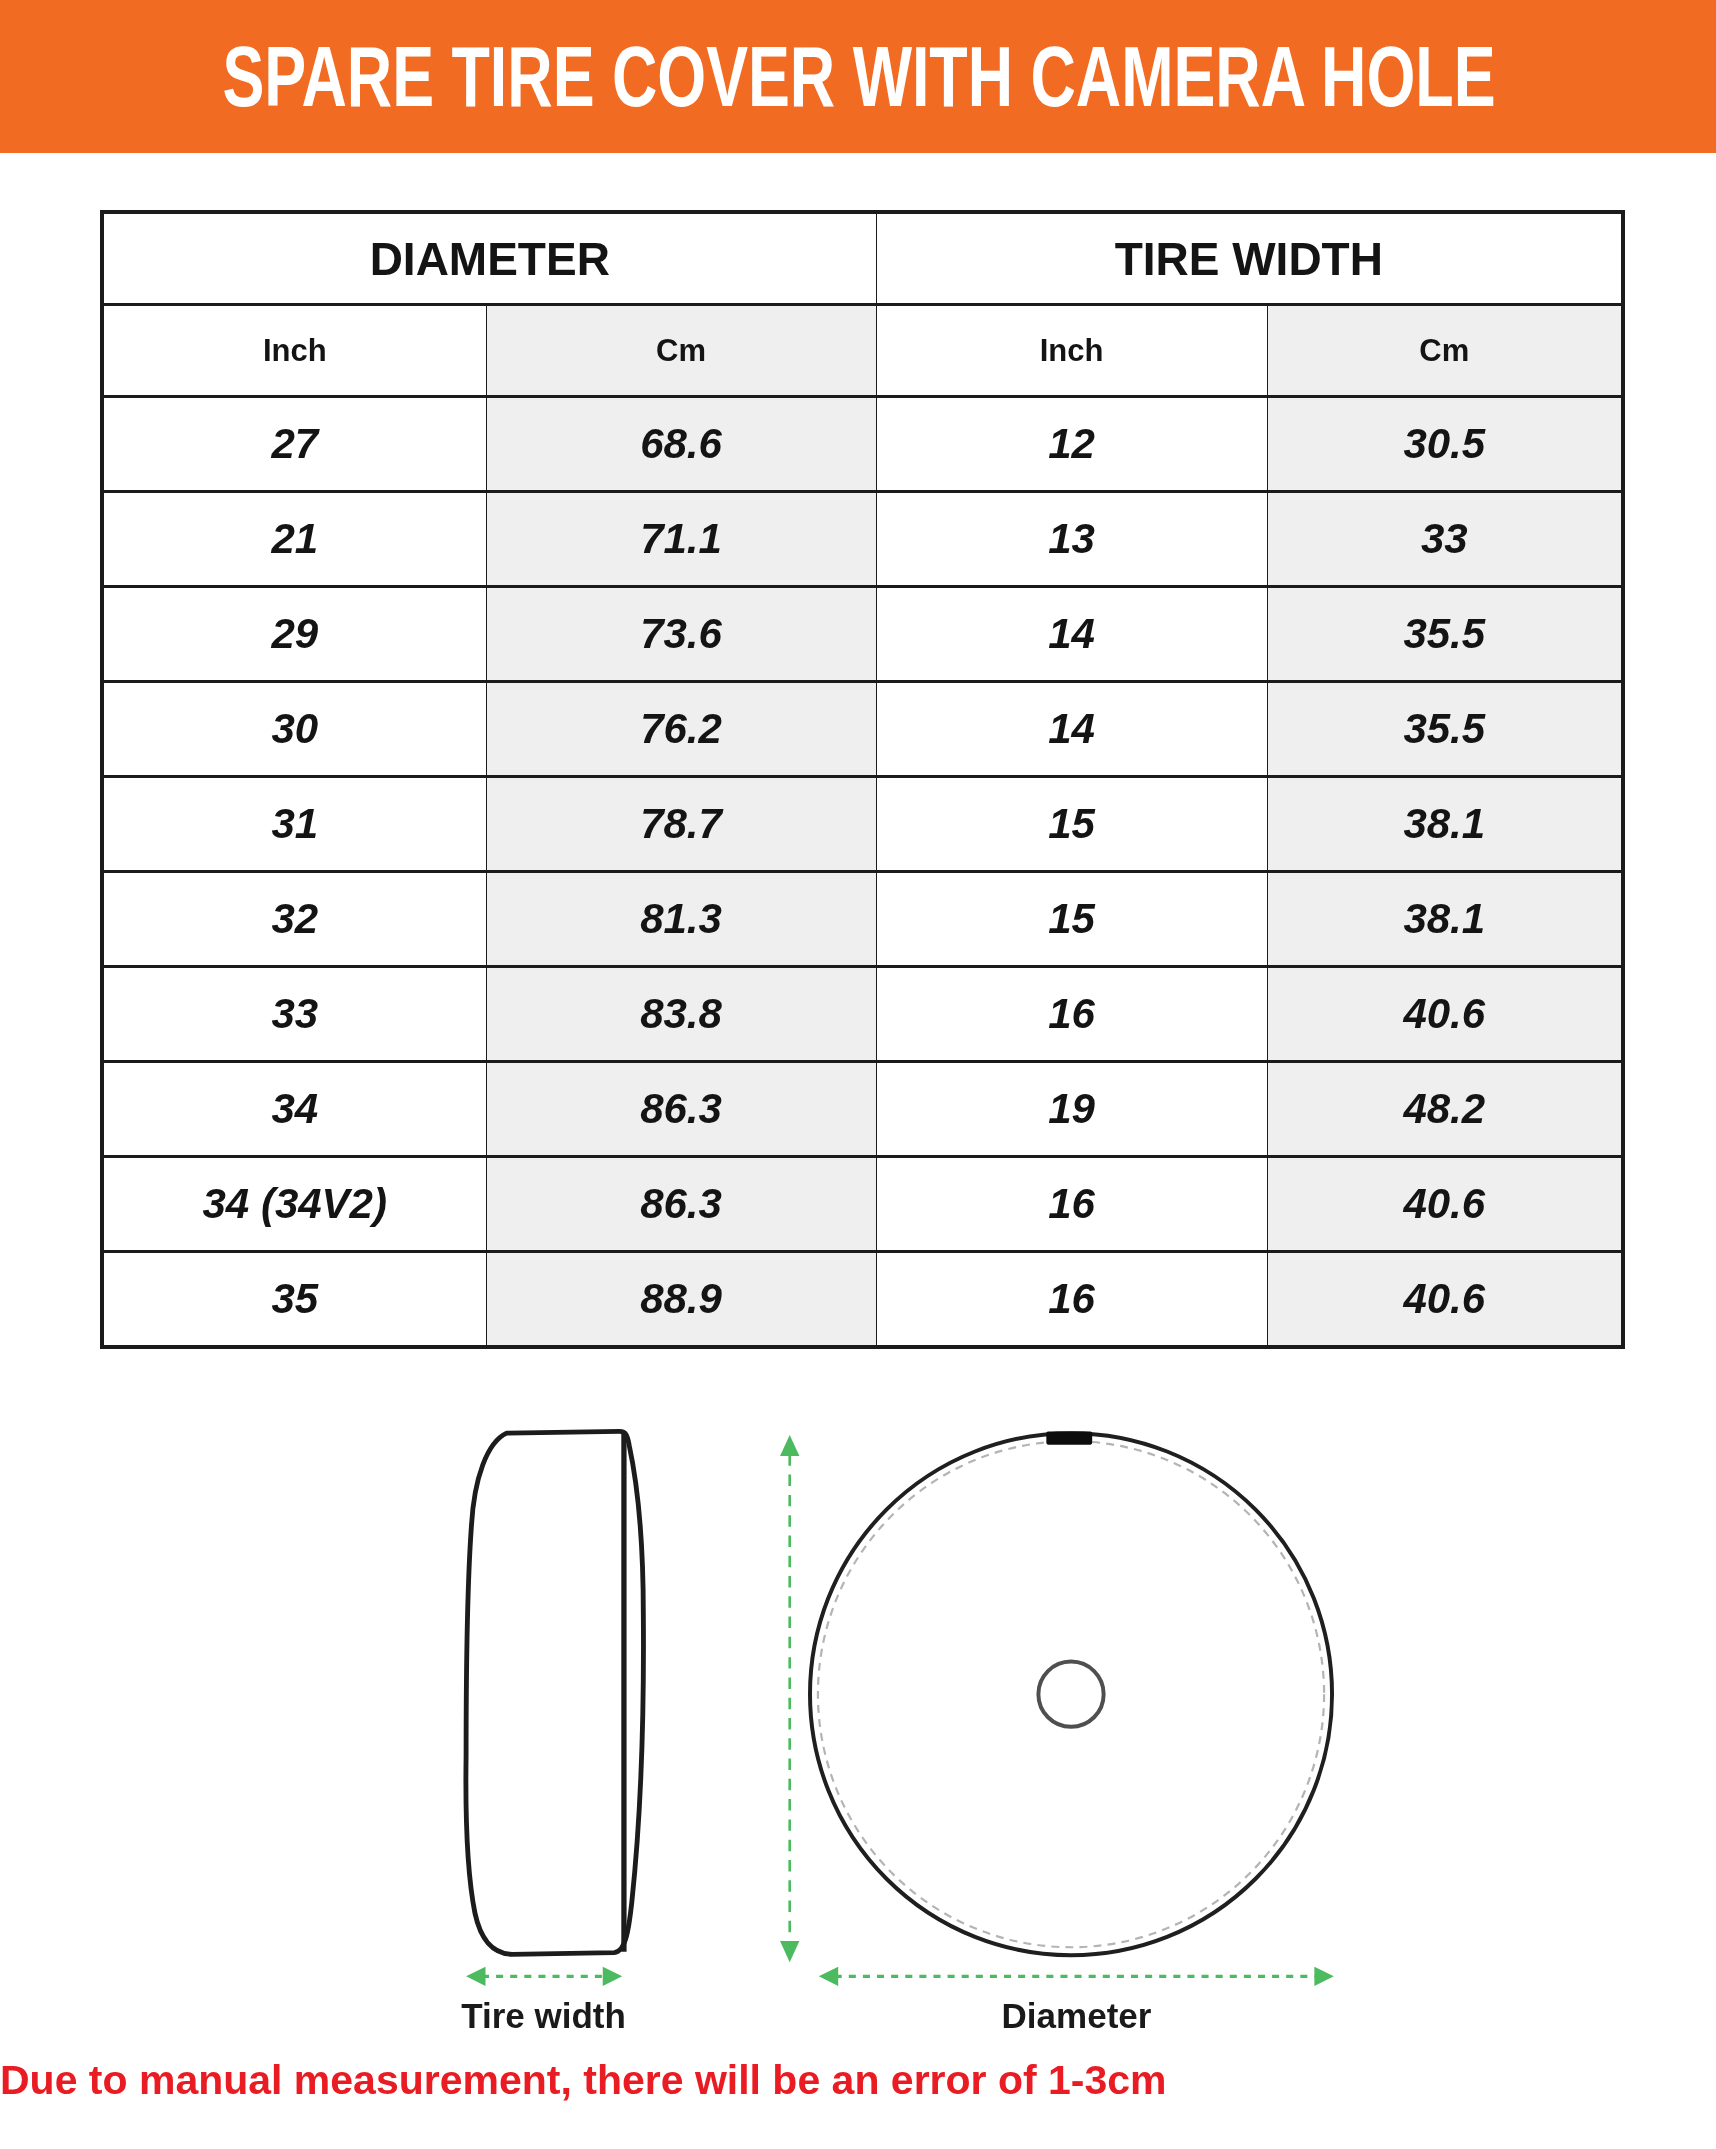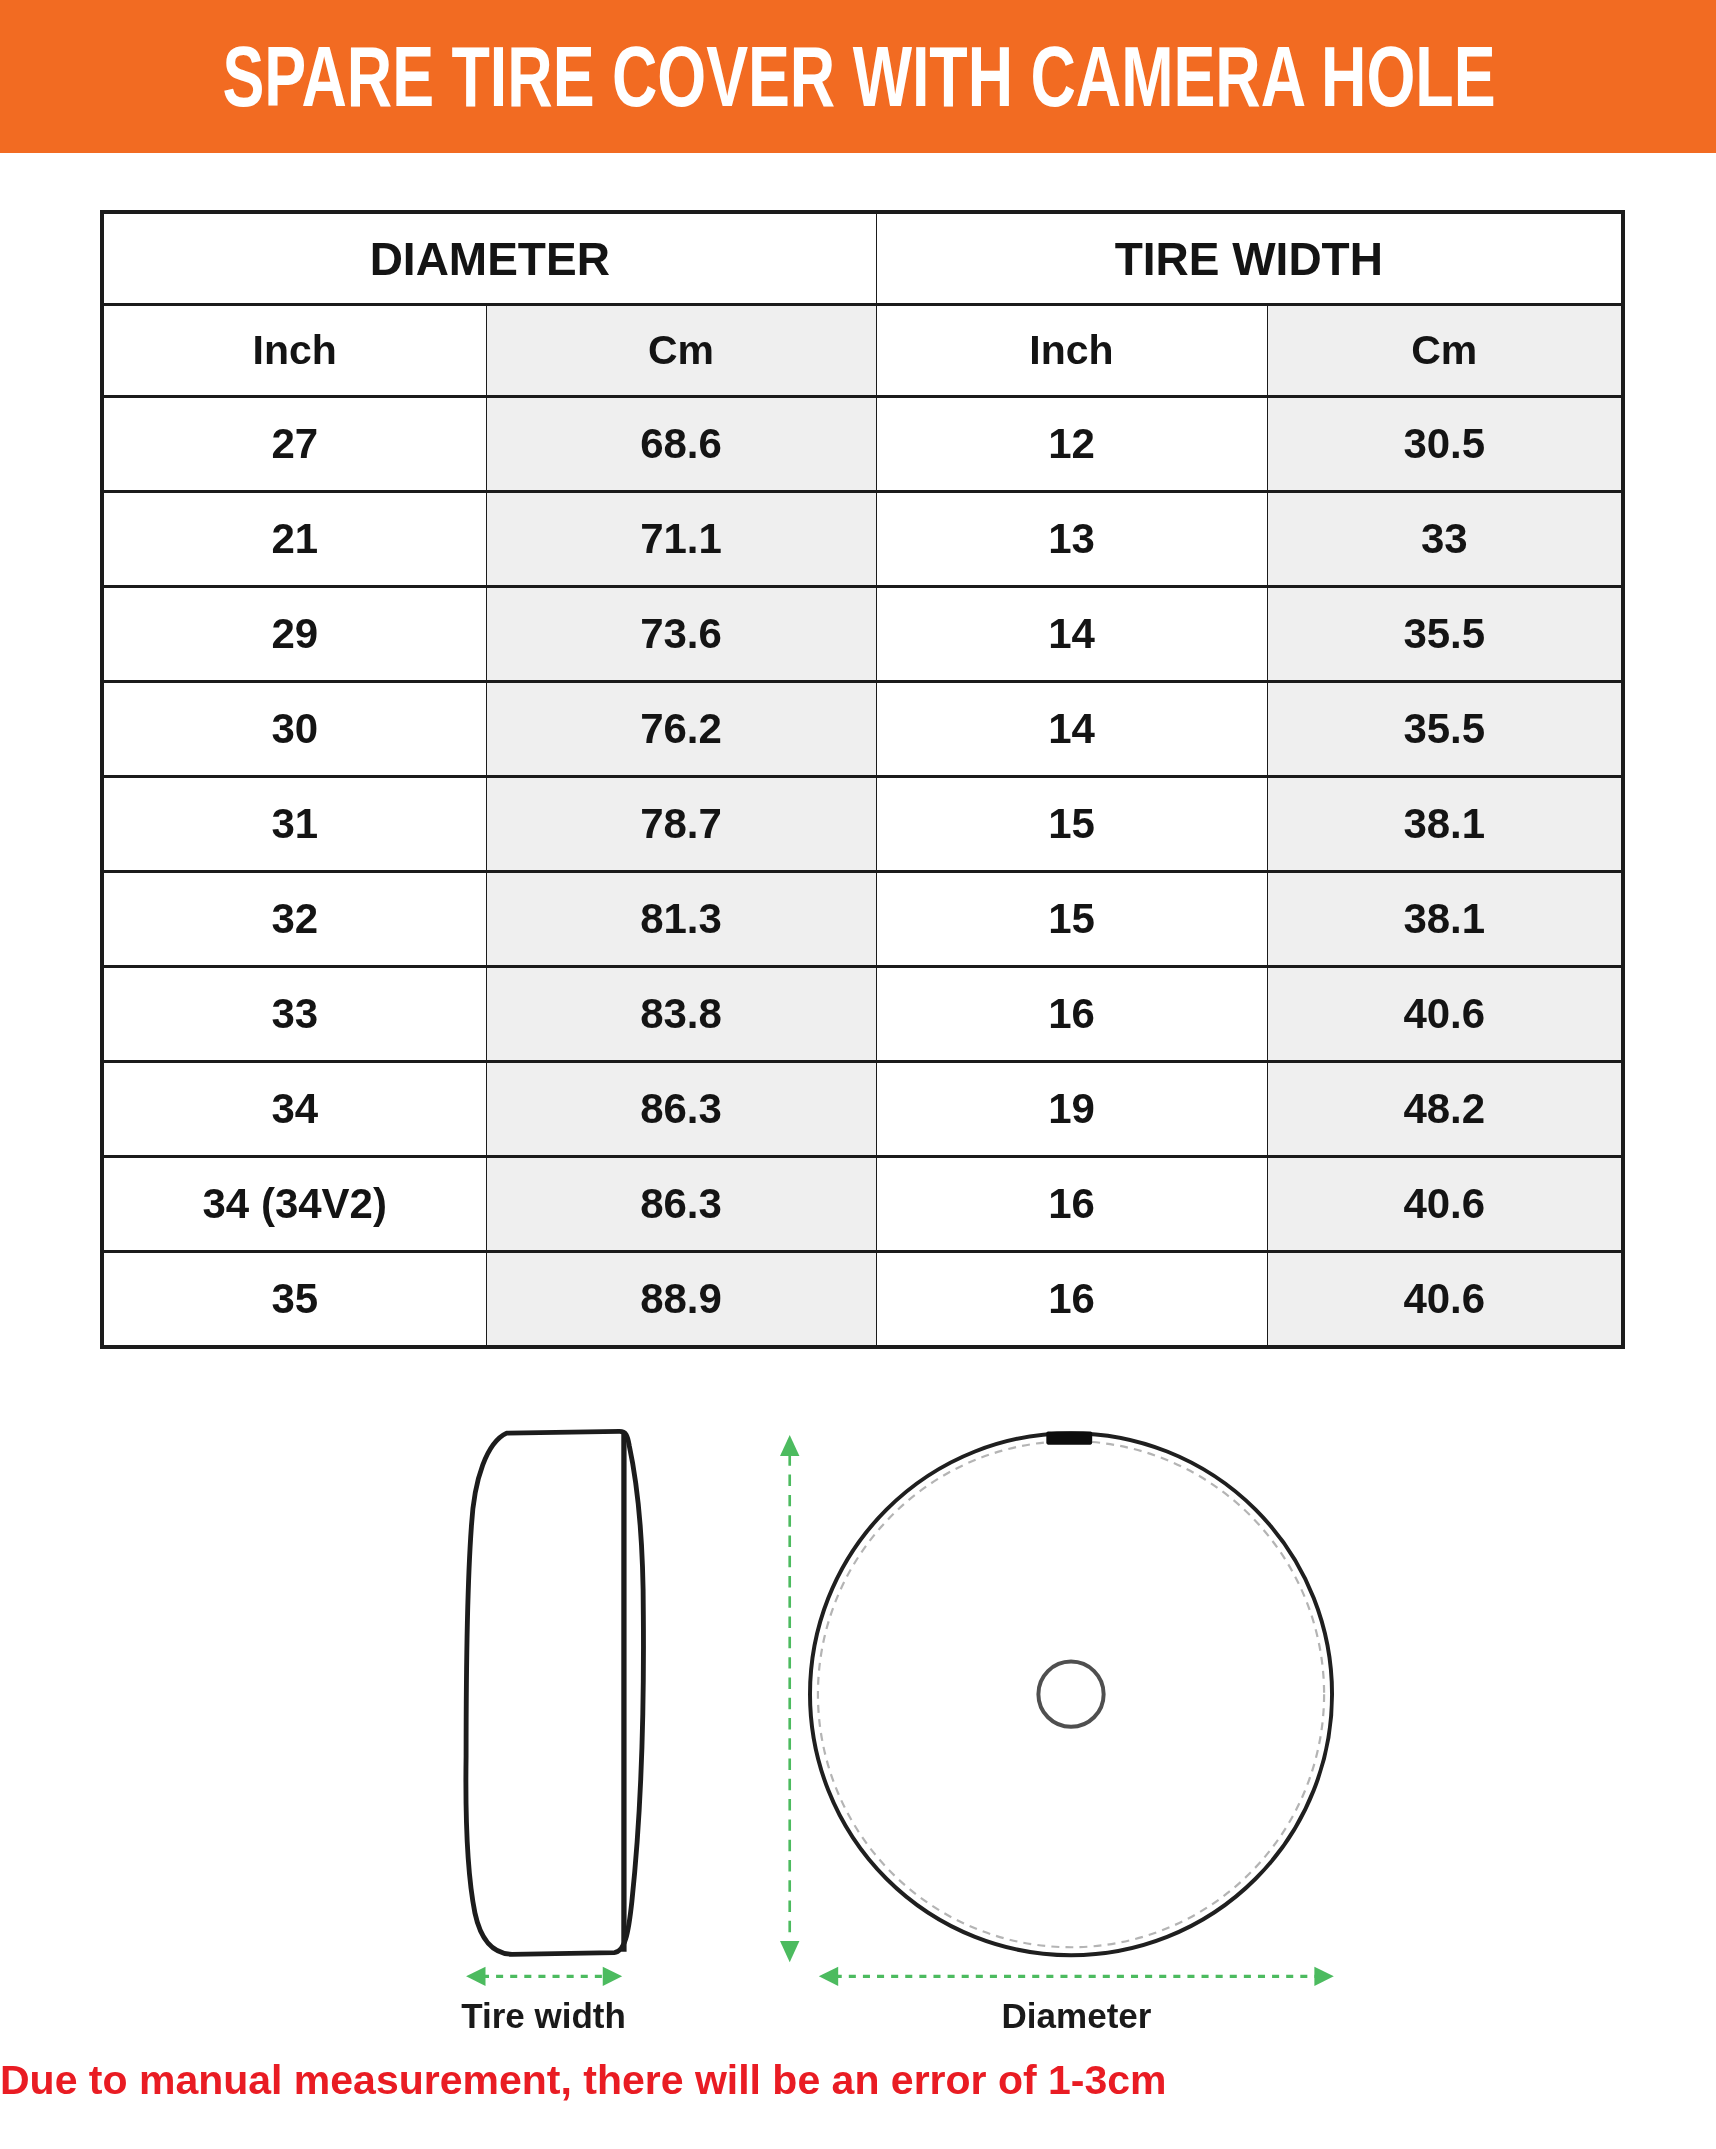--- a/index.html
+++ b/index.html
@@ -21,22 +21,22 @@
     position:absolute;left:100px;top:210px;width:1520px;
     border-collapse:collapse;table-layout:fixed;background:#fff;
     border:4.4px solid var(--border-dark);
   }
   .size-table th,.size-table td{
     border:1.8px solid var(--border-dark);
     border-top-width:3.5px;border-bottom-width:3.5px;
     text-align:center;vertical-align:middle;padding:0;color:#141414;
   }
   .size-table tr.group-row th{height:89px;font-size:46px;font-weight:bold;background:#fff;}
-  .size-table tr.sub-row td{height:89px;font-size:41px;font-weight:bold;}
-  .size-table tbody td{height:92px;font-size:42px;font-weight:bold;}
+  .size-table tr.sub-row td{height:89px;font-size:31px;font-weight:bold;}
+  .size-table tbody td{height:92px;font-size:42px;font-weight:bold;font-style:italic;}
   .size-table .cm{background:var(--cell-gray);}
   
   .diagram-svg{position:absolute;left:0;top:1412px;width:1717px;height:582px;}
   .diagram-label{
     position:absolute;width:265px;text-align:center;
     font-size:35px;font-weight:bold;color:#1a1a1a;
   }
   .label-tirewidth{left:411px;top:1996px;}
   .label-diameter{left:944px;top:1996px;}
   

